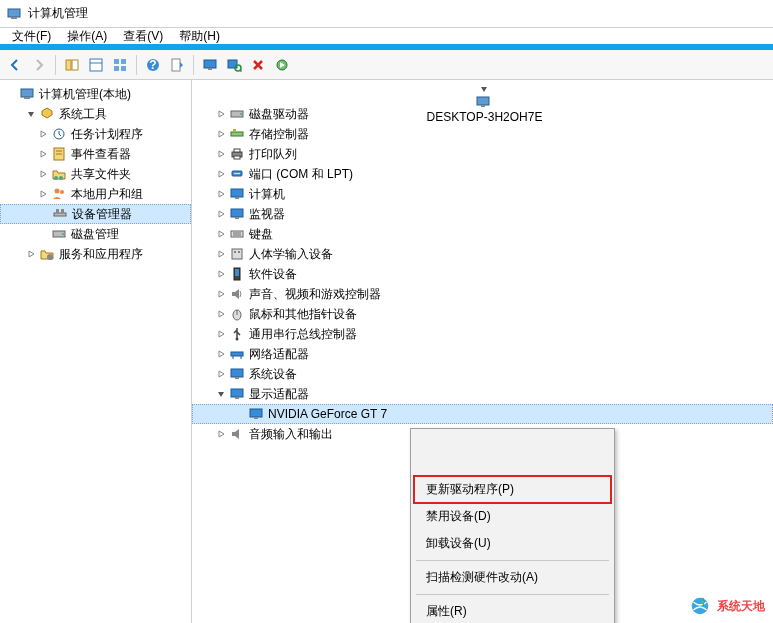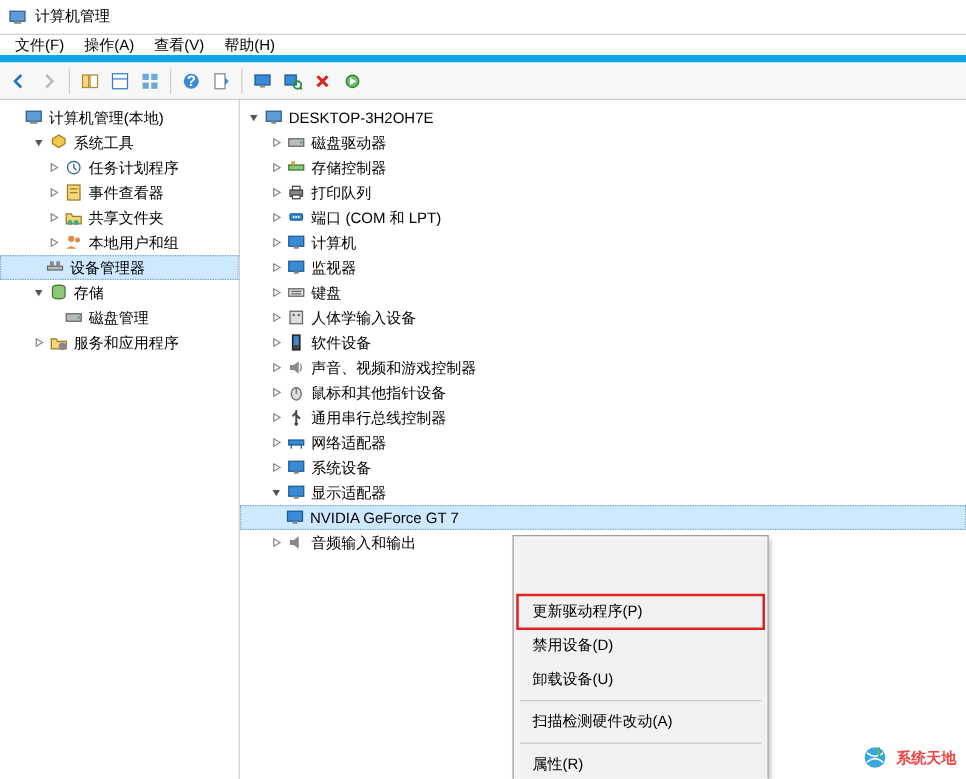--- a/index.html
+++ b/index.html
@@ -9,26 +9,26 @@
 .menubar { height: 22px; display: flex; align-items: center; padding: 0 4px; border-bottom: 6px solid #0ea5e9; background: #fff; }
 .menubar span { padding: 2px 8px; cursor: default; }
 .toolbar { height: 30px; display: flex; align-items: center; padding: 2px 4px; border-bottom: 1px solid #d0d0d0; background: #f7f7f7; gap: 2px; }
 .tbtn { width: 22px; height: 22px; display: inline-flex; align-items: center; justify-content: center; border: 1px solid transparent; border-radius: 2px; }
 .tsep { width: 1px; height: 20px; background: #d0d0d0; margin: 0 3px; }
 .client { display: flex; height: calc(623px - 28px - 22px - 30px); }
 .left-pane { width: 192px; border-right: 1px solid #d0d0d0; overflow: auto; padding: 4px 0; }
 .right-pane { flex: 1; overflow: auto; padding: 4px 0; position: relative; }
 .tree { list-style: none; }
 .node { display: flex; align-items: center; height: 20px; padding-left: 4px; white-space: nowrap; cursor: default; }
-.node.sel { background: #cde8ff; border: 1px dotted #7aa7d1; padding-left: 20px; }
+.node.sel { background: #cde8ff; border: 1px dotted #7aa7d1; }
 .tw { width: 14px; height: 14px; display: inline-flex; align-items: center; justify-content: center; color: #555; margin-right: 1px; }
 .tw.blank { visibility: hidden; }
 .ic { width: 16px; height: 16px; margin-right: 4px; display: inline-flex; align-items: center; justify-content: center; }
 .ind1 { padding-left: 24px; } .ind2 { padding-left: 36px; }
-.r0 { padding-left: 4px; } .r1 { padding-left: 22px; } .r2 { padding-left: 40px; }
+.r0 { padding-left: 4px; flex-direction: column; } .r1 { padding-left: 22px; } .r2 { padding-left: 40px; }
 .ctxmenu { position: absolute; left: 410px; top: 428px; width: 205px; background: #f2f2f2; border: 1px solid #a0a0a0; box-shadow: 2px 2px 4px rgba(0,0,0,0.25); padding: 3px; z-index: 10; }
 .ctxitem { padding: 5px 12px; cursor: default; }
 .ctxitem.hl { outline: 2px solid #d22; outline-offset: -1px; margin-top: 44px; }
 .ctxsep { height: 1px; background: #c8c8c8; margin: 3px 2px; }
 .watermark { position: absolute; right: 8px; bottom: 6px; display: flex; align-items: center; gap: 6px; font-size: 16px; color: #ef4444; font-weight: bold; z-index: 5; }
 .watermark svg { width: 22px; height: 22px; }
 svg { display: block; }
 </style>
 </head>
 <body>
@@ -212,34 +212,20 @@
         <span class="tw blank"></span>
         <span class="ic">
             <svg viewBox="0 0 16 16">
               <rect x="2" y="7" width="12" height="3" fill="#bbb" stroke="#666"></rect>
               <rect x="4" y="3" width="3" height="4" fill="#888"></rect>
               <rect x="9" y="3" width="3" height="4" fill="#888"></rect>
             </svg>
           </span>
         <span>设备管理器</span>
       </li>
-      <li class="node ind1">
-        <span class="tw">
-            <svg width="10" height="10" viewBox="0 0 10 10">
-              <path d="M2 3 L8 3 L5 8 Z" fill="#555"></path>
-            </svg>
-          </span>
-        <span class="ic">
-            <svg viewBox="0 0 16 16">
-              <ellipse cx="8" cy="4" rx="5" ry="2" fill="#8fc77a" stroke="#3a7a2a"></ellipse>
-              <path d="M3 4 v7 a5 2 0 0 0 10 0 V4" fill="#8fc77a" stroke="#3a7a2a"></path>
-            </svg>
-          </span>
-        <span>存储</span>
-      </li>
       <li class="node ind2">
         <span class="tw blank"></span>
         <span class="ic">
             <svg viewBox="0 0 16 16">
               <rect x="2" y="5" width="12" height="6" fill="#bbb" stroke="#666"></rect>
               <circle cx="12" cy="8" r="1" fill="#4a8"></circle>
             </svg>
           </span>
         <span>磁盘管理</span>
       </li>

